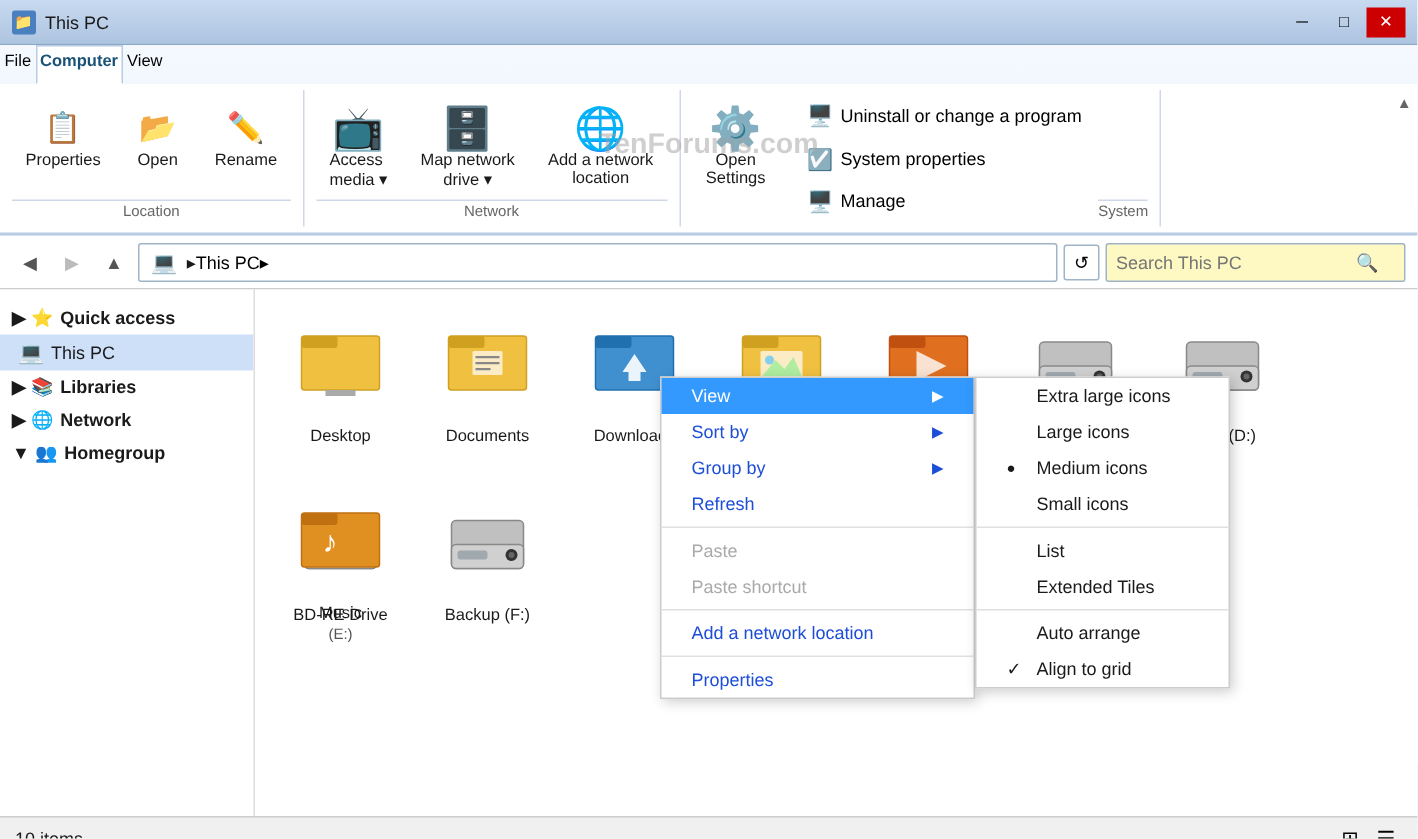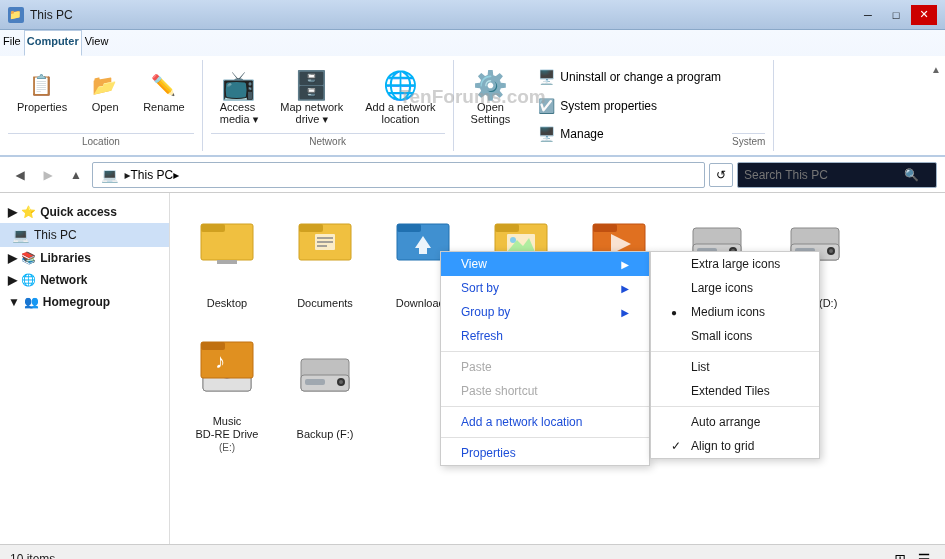--- a/index.html
+++ b/index.html
@@ -31,40 +31,40 @@
     .ribbon-small-btn .icon { font-size: 14px; width: 18px; }
 
     
     .address-bar { background: white; border-bottom: 1px solid #ccc; height: 36px; display: flex; align-items: center; padding: 0 8px; gap: 4px; }
     .nav-btn { width: 24px; height: 24px; border: 1px solid transparent; border-radius: 3px; cursor: pointer; display: flex; align-items: center; justify-content: center; font-size: 12px; color: #555; background: transparent; }
     .nav-btn.disabled { color: #bbb; cursor: default; }
     .address-path { flex: 1; height: 26px; border: 1px solid #a0b4c8; border-radius: 2px; padding: 0 8px; display: flex; align-items: center; background: white; }
     .path-icon { font-size: 14px; margin-right: 6px; }
     .path-text { font-size: 12px; color: #1a1a1a; }
     .refresh-btn { width: 24px; height: 24px; border: 1px solid #a0b4c8; border-radius: 2px; cursor: pointer; display: flex; align-items: center; justify-content: center; background: white; }
-    .search-box { width: 200px; height: 26px; border: 1px solid #a0b4c8; border-radius: 2px; display: flex; align-items: center; padding: 0 6px; background: #0f172a; }
+    .search-box { width: 200px; height: 26px; border: 1px solid #a0b4c8; border-radius: 2px; display: flex; align-items: center; padding: 0 6px; background: #fef9c3; }
     .search-box input { border: none; outline: none; font-size: 12px; color: #888; width: 160px; background: transparent; }
     .search-icon-btn { font-size: 12px; color: #666; cursor: pointer; }
 
     
     .main-area { display: flex; height: calc(559px - 30px - 26px - 88px - 36px - 28px); }
 
     
     .sidebar { width: 170px; background: white; border-right: 1px solid #ddd; padding: 8px 0; overflow-y: auto; flex-shrink: 0; }
     .sidebar-item { display: flex; align-items: center; gap: 6px; padding: 4px 8px 4px 12px; cursor: pointer; font-size: 12px; color: #1a1a1a; }
     .sidebar-item.active { background: #cde0f7; }
     .sidebar-item .icon { width: 16px; height: 16px; font-size: 14px; flex-shrink: 0; }
     .sidebar-section-header { display: flex; align-items: center; gap: 4px; padding: 4px 8px; cursor: pointer; font-size: 12px; color: #1a1a1a; font-weight: 600; }
 
     
     .file-content { flex: 1; background: white; padding: 12px; overflow: auto; position: relative; }
     .file-grid { display: flex; flex-wrap: wrap; gap: 8px; align-content: flex-start; }
     .file-item { display: flex; flex-direction: column; align-items: center; width: 90px; padding: 6px; cursor: pointer; border: 1px solid transparent; border-radius: 3px; }
     .file-icon { width: 64px; height: 64px; display: flex; align-items: center; justify-content: center; font-size: 48px; }
-    .file-name { font-size: 11px; text-align: center; color: #1a1a1a; word-break: break-word; line-height: 1.3; margin-top: 20px; }
+    .file-name { font-size: 11px; text-align: center; color: #1a1a1a; word-break: break-word; line-height: 1.3; margin-top: 8px; }
     .file-subname { font-size: 10px; text-align: center; color: #555; }
 
     
     .status-bar { background: #f0f0f0; border-top: 1px solid #ccc; height: 28px; display: flex; align-items: center; padding: 0 10px; justify-content: space-between; }
     .status-text { font-size: 12px; color: #1a1a1a; }
     .view-buttons { display: flex; gap: 2px; }
     .view-btn { width: 22px; height: 20px; border: 1px solid transparent; border-radius: 2px; cursor: pointer; display: flex; align-items: center; justify-content: center; font-size: 14px; background: transparent; }
     .context-menu { position: absolute; background: white; border: 1px solid #ccc; box-shadow: 2px 2px 8px rgba(0,0,0,0.2); min-width: 200px; z-index: 101; }
     .ctx-item { padding: 5px 20px; cursor: pointer; font-size: 12px; color: #1d4ed8; display: flex; align-items: center; justify-content: space-between; }
     .ctx-item.disabled { color: #aaa; cursor: default; }

